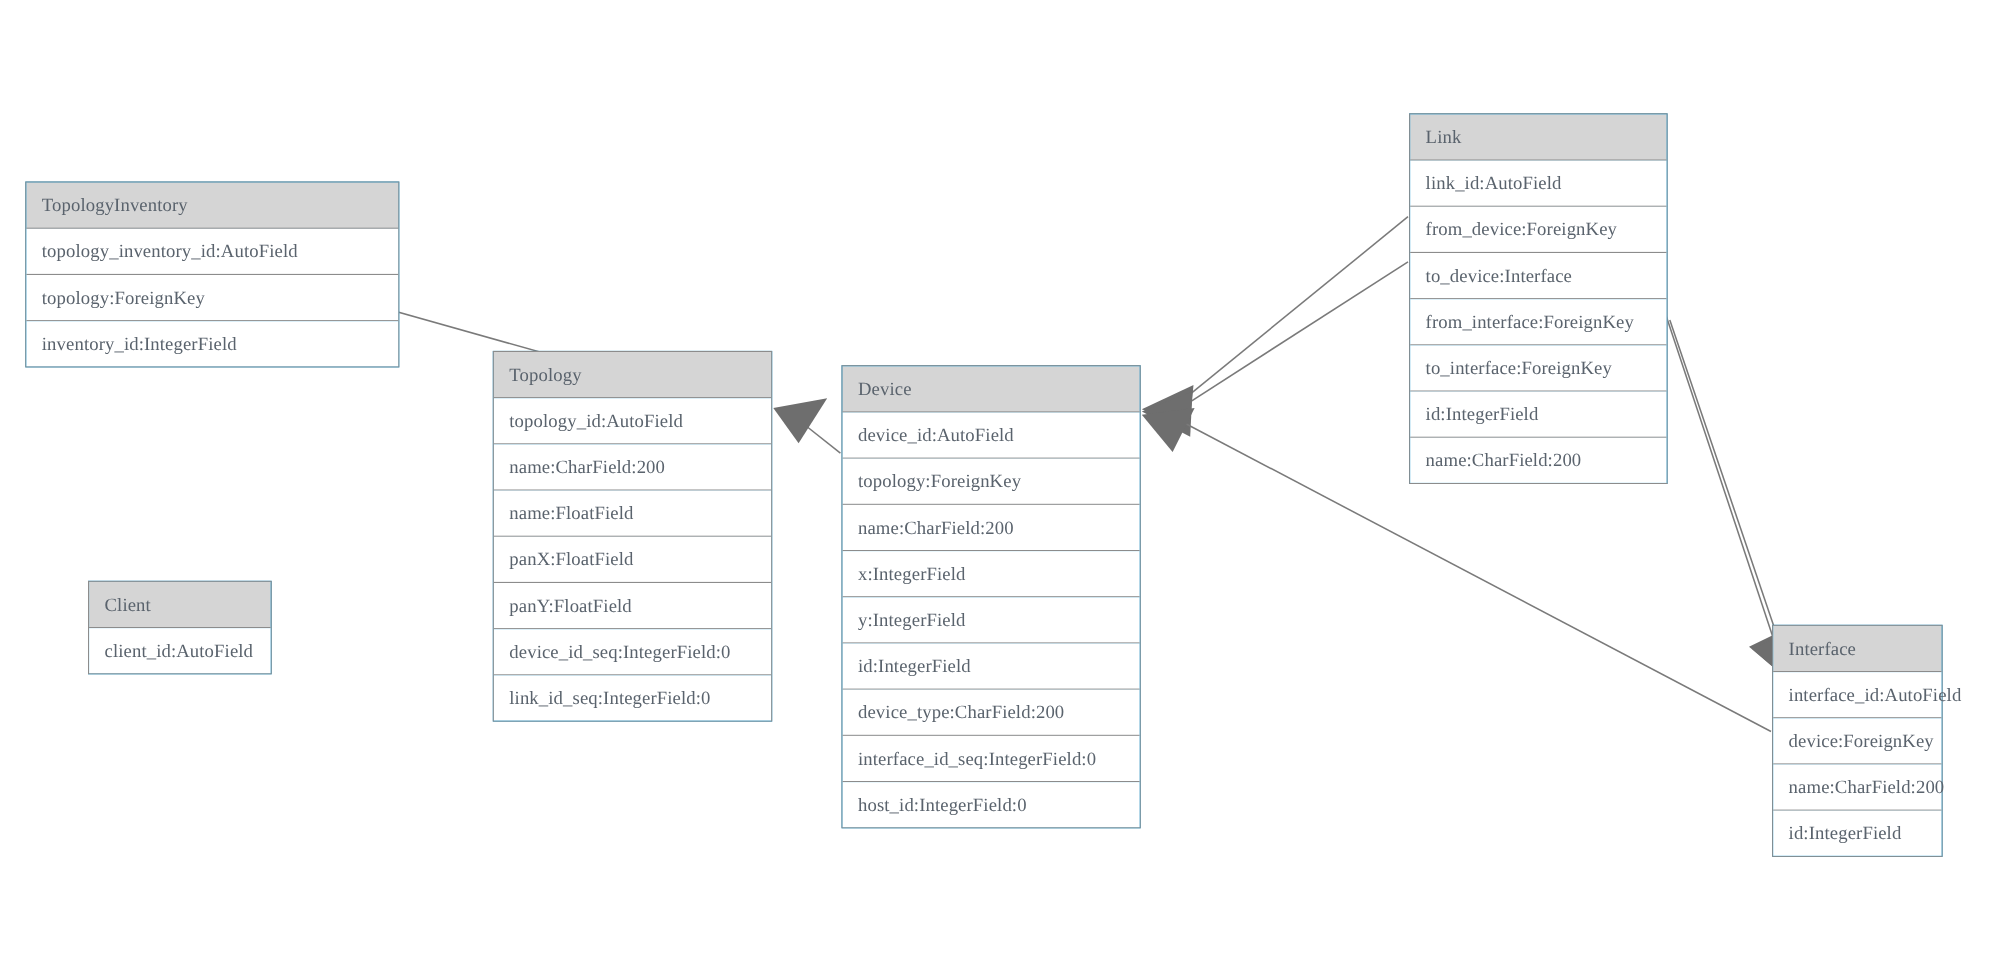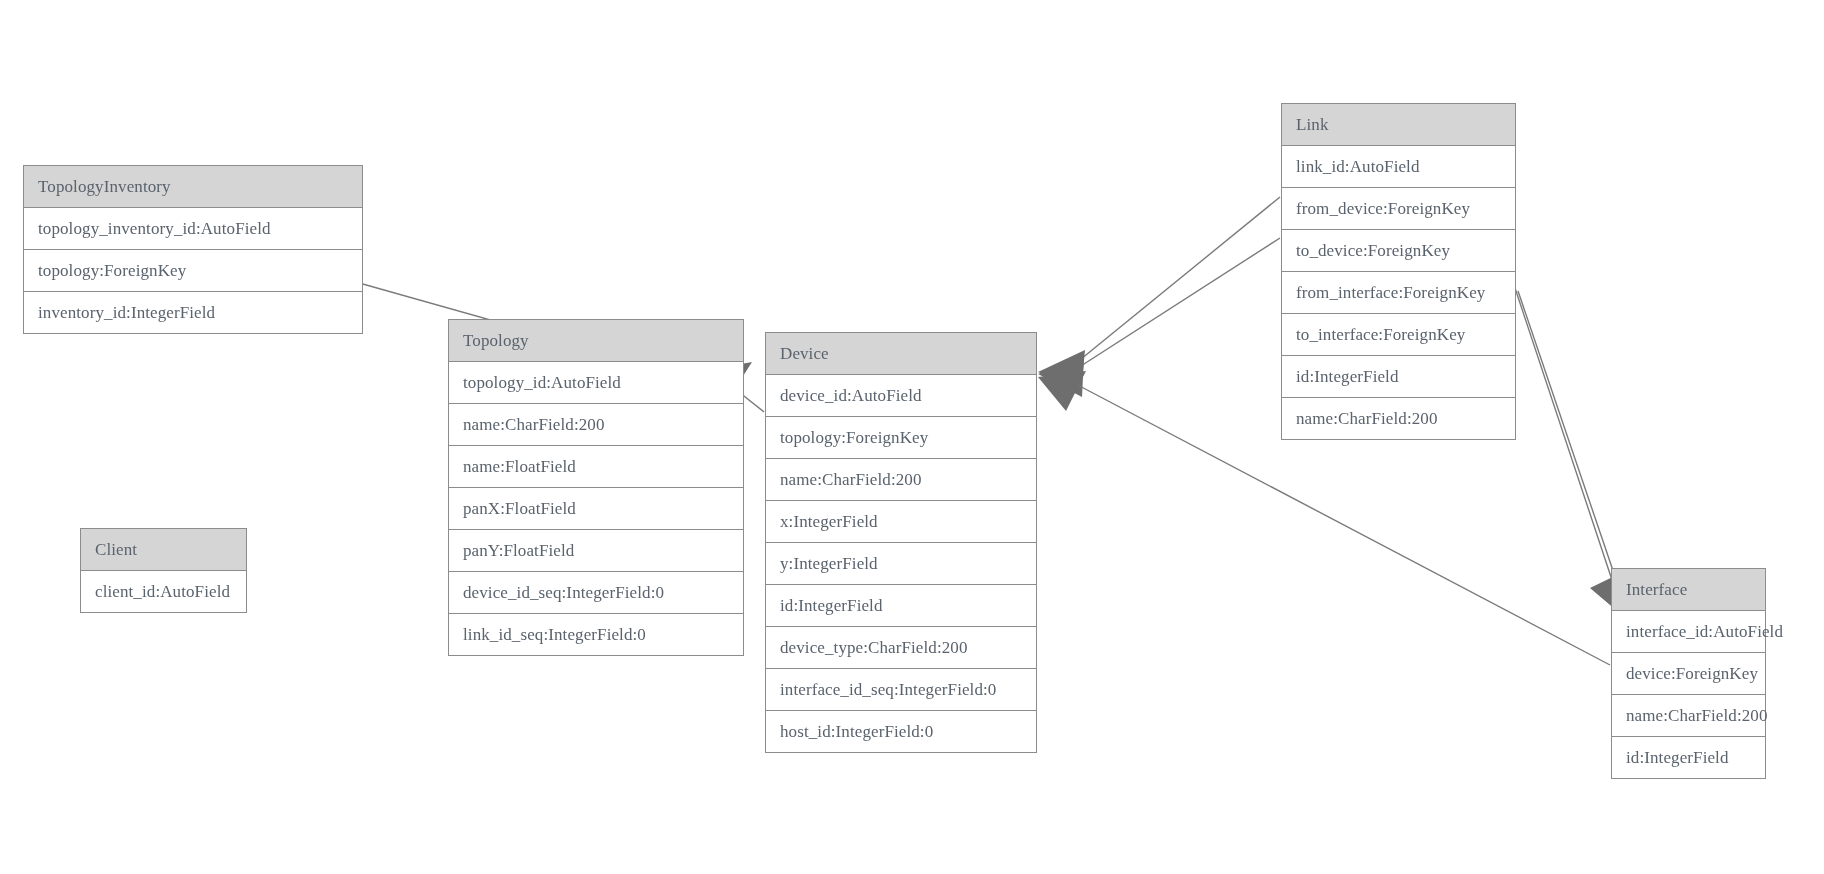--- a/index.html
+++ b/index.html
@@ -105,21 +105,21 @@
     <div class="entity-row">topology_inventory_id:AutoField</div>
     <div class="entity-row">topology:ForeignKey</div>
     <div class="entity-row last">inventory_id:IntegerField</div>
   </div>
 
   <div class="entity" style="left:80px; top:528px; width:167px;">
     <div class="entity-header">Client</div>
     <div class="entity-row last">client_id:AutoField</div>
   </div>
 
-  <div class="entity" style="left:448px; top:319px; width:296px;">
+  <div class="entity" style="left:448px; top:319px; width:254px;">
     <div class="entity-header">Topology</div>
     <div class="entity-row">topology_id:AutoField</div>
     <div class="entity-row">name:CharField:200</div>
     <div class="entity-row">name:FloatField</div>
     <div class="entity-row">panX:FloatField</div>
     <div class="entity-row">panY:FloatField</div>
     <div class="entity-row">device_id_seq:IntegerField:0</div>
     <div class="entity-row last">link_id_seq:IntegerField:0</div>
   </div>
 
@@ -133,21 +133,21 @@
     <div class="entity-row">id:IntegerField</div>
     <div class="entity-row">device_type:CharField:200</div>
     <div class="entity-row">interface_id_seq:IntegerField:0</div>
     <div class="entity-row last">host_id:IntegerField:0</div>
   </div>
 
   <div class="entity" style="left:1281px; top:103px; width:235px;">
     <div class="entity-header">Link</div>
     <div class="entity-row">link_id:AutoField</div>
     <div class="entity-row">from_device:ForeignKey</div>
-    <div class="entity-row">to_device:ForeignKey</div>
+    <div class="entity-row">to_device:Interface</div>
     <div class="entity-row">from_interface:ForeignKey</div>
     <div class="entity-row">to_interface:ForeignKey</div>
     <div class="entity-row">id:IntegerField</div>
     <div class="entity-row last">name:CharField:200</div>
   </div>
 
   <div class="entity" style="left:1611px; top:568px; width:155px;">
     <div class="entity-header">Interface</div>
     <div class="entity-row">interface_id:AutoField</div>
     <div class="entity-row">device:ForeignKey</div>

